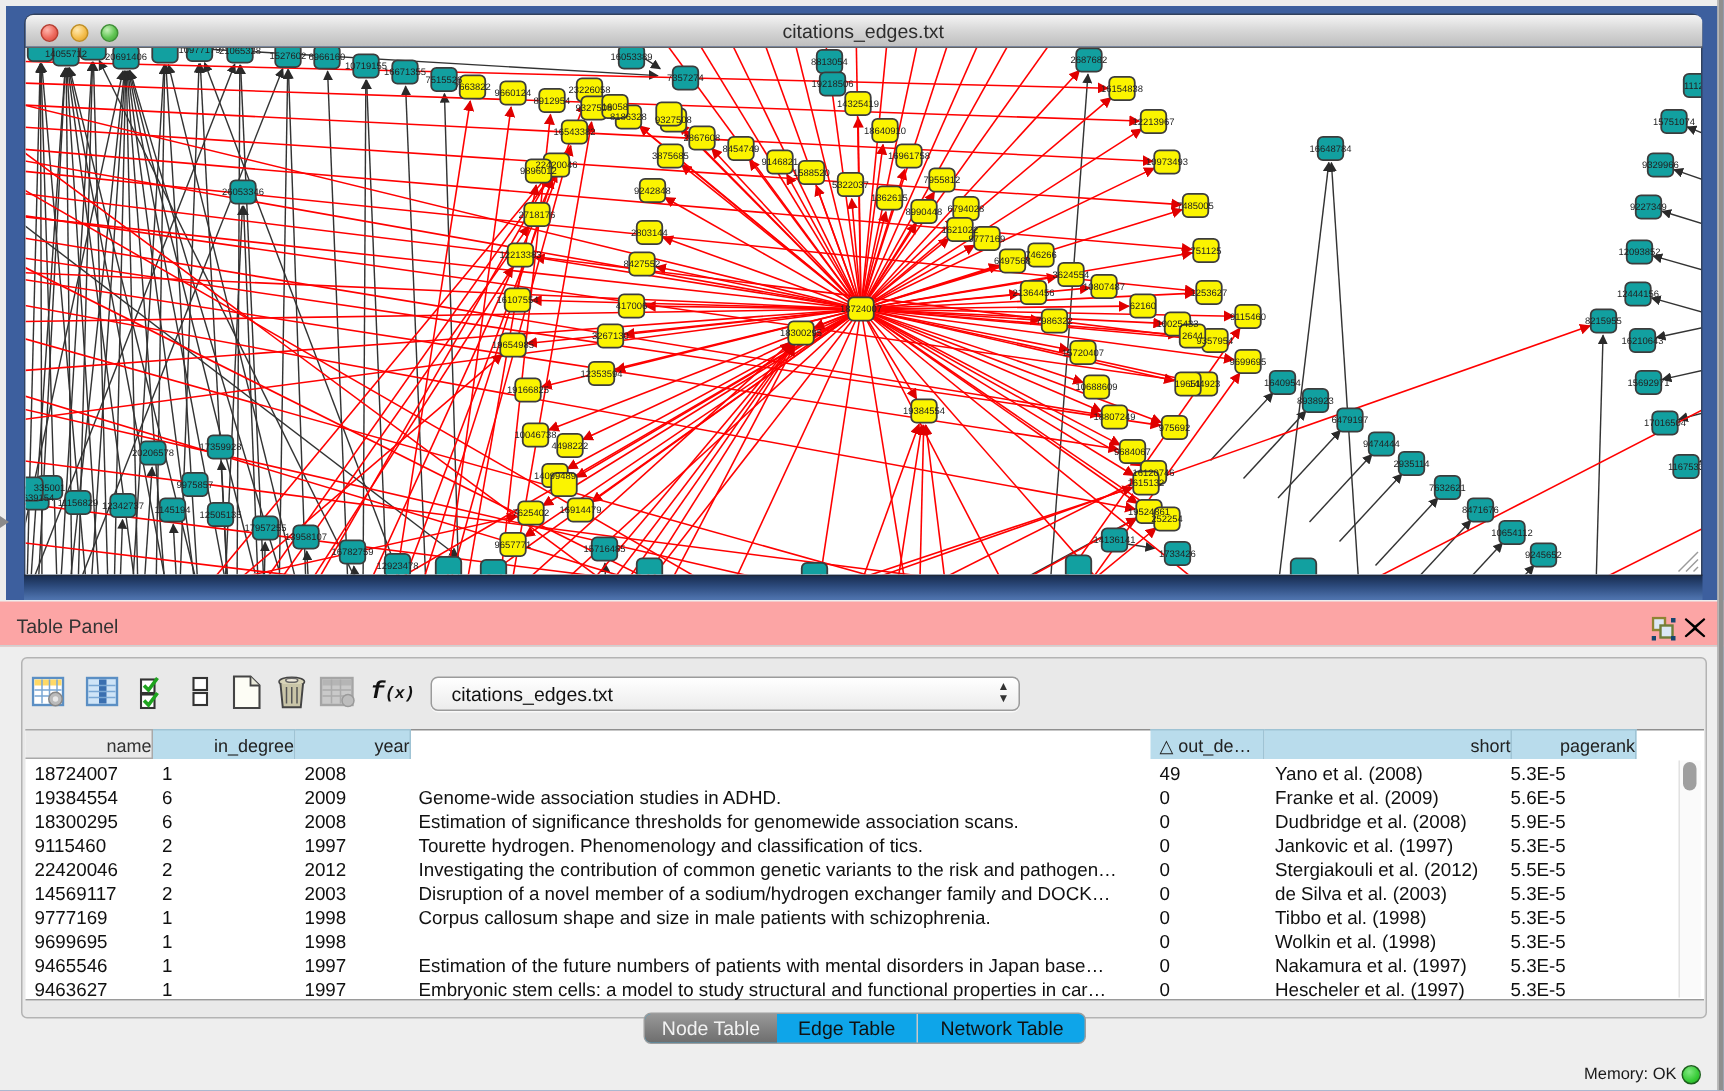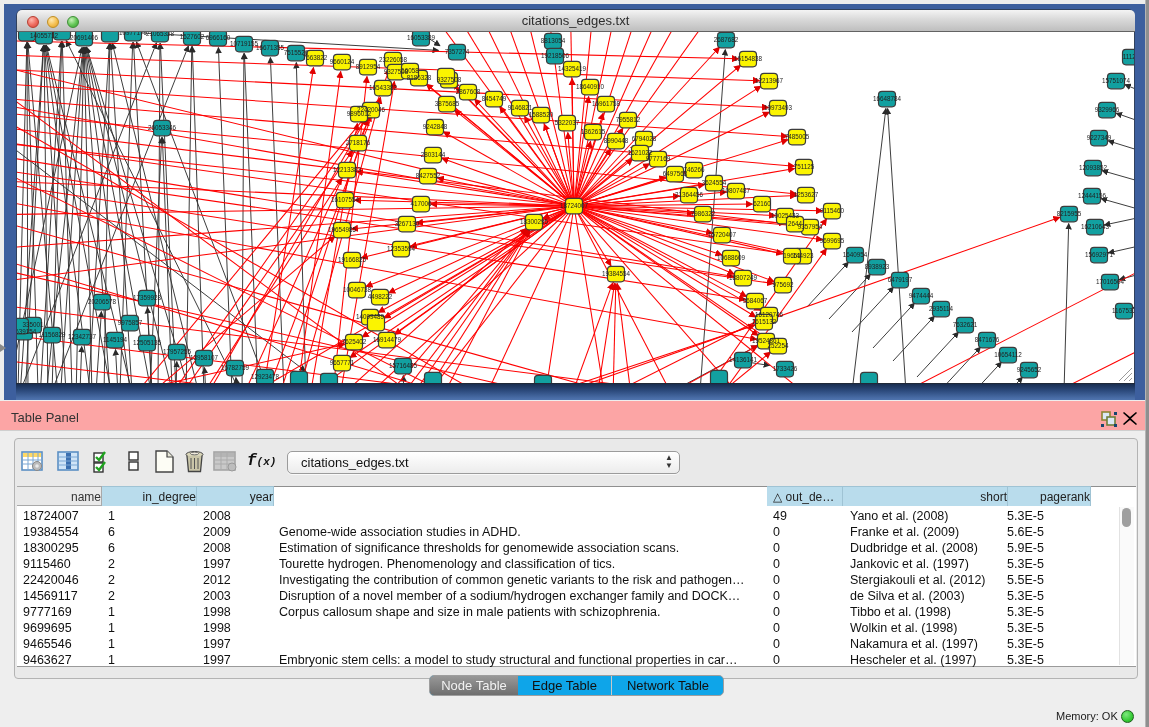--- a/index.html
+++ b/index.html
@@ -721,20 +721,21 @@
       <span class="c2">1</span>
       <span class="c3">1998</span>
       <span class="c5">0</span>
       <span class="c6">Wolkin et al. (1998)</span>
       <span class="c7">5.3E-5</span>
     </div>
     <div class="tr" style="top:236px">
       <span class="c1">9465546</span>
       <span class="c2">1</span>
       <span class="c3">1997</span>
+      <span class="c4">Estimation of the future numbers of patients with mental disorders in Japan base…</span>
       <span class="c5">0</span>
       <span class="c6">Nakamura et al. (1997)</span>
       <span class="c7">5.3E-5</span>
     </div>
     <div class="tr" style="top:252px">
       <span class="c1">9463627</span>
       <span class="c2">1</span>
       <span class="c3">1997</span>
       <span class="c4">Embryonic stem cells: a model to study structural and functional properties in car…</span>
       <span class="c5">0</span>

